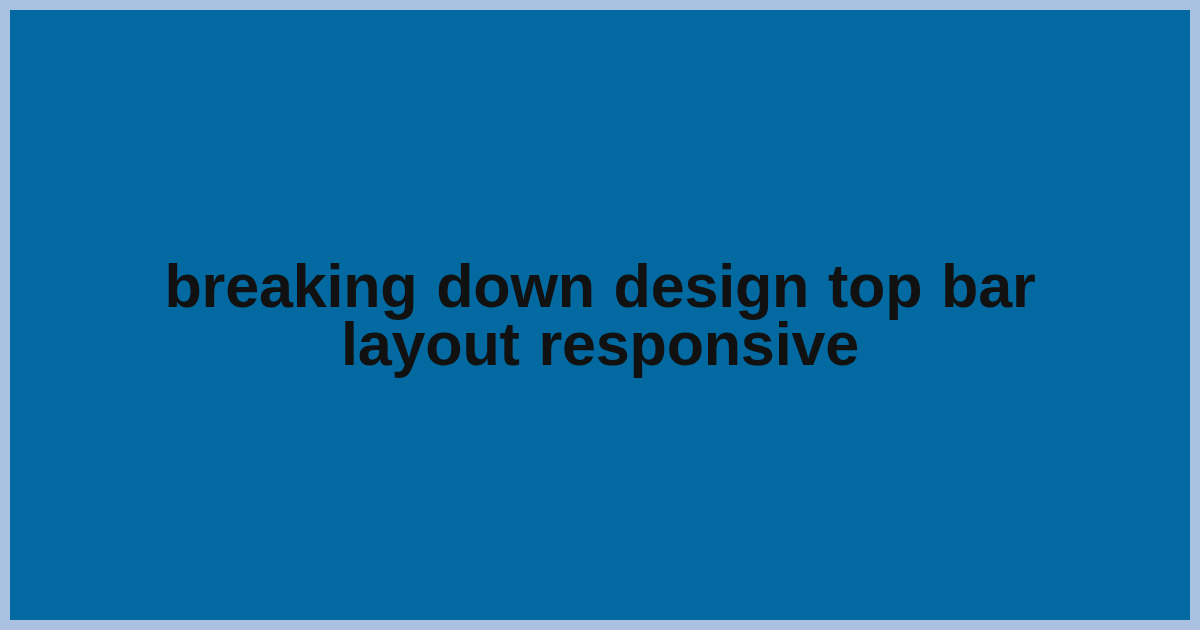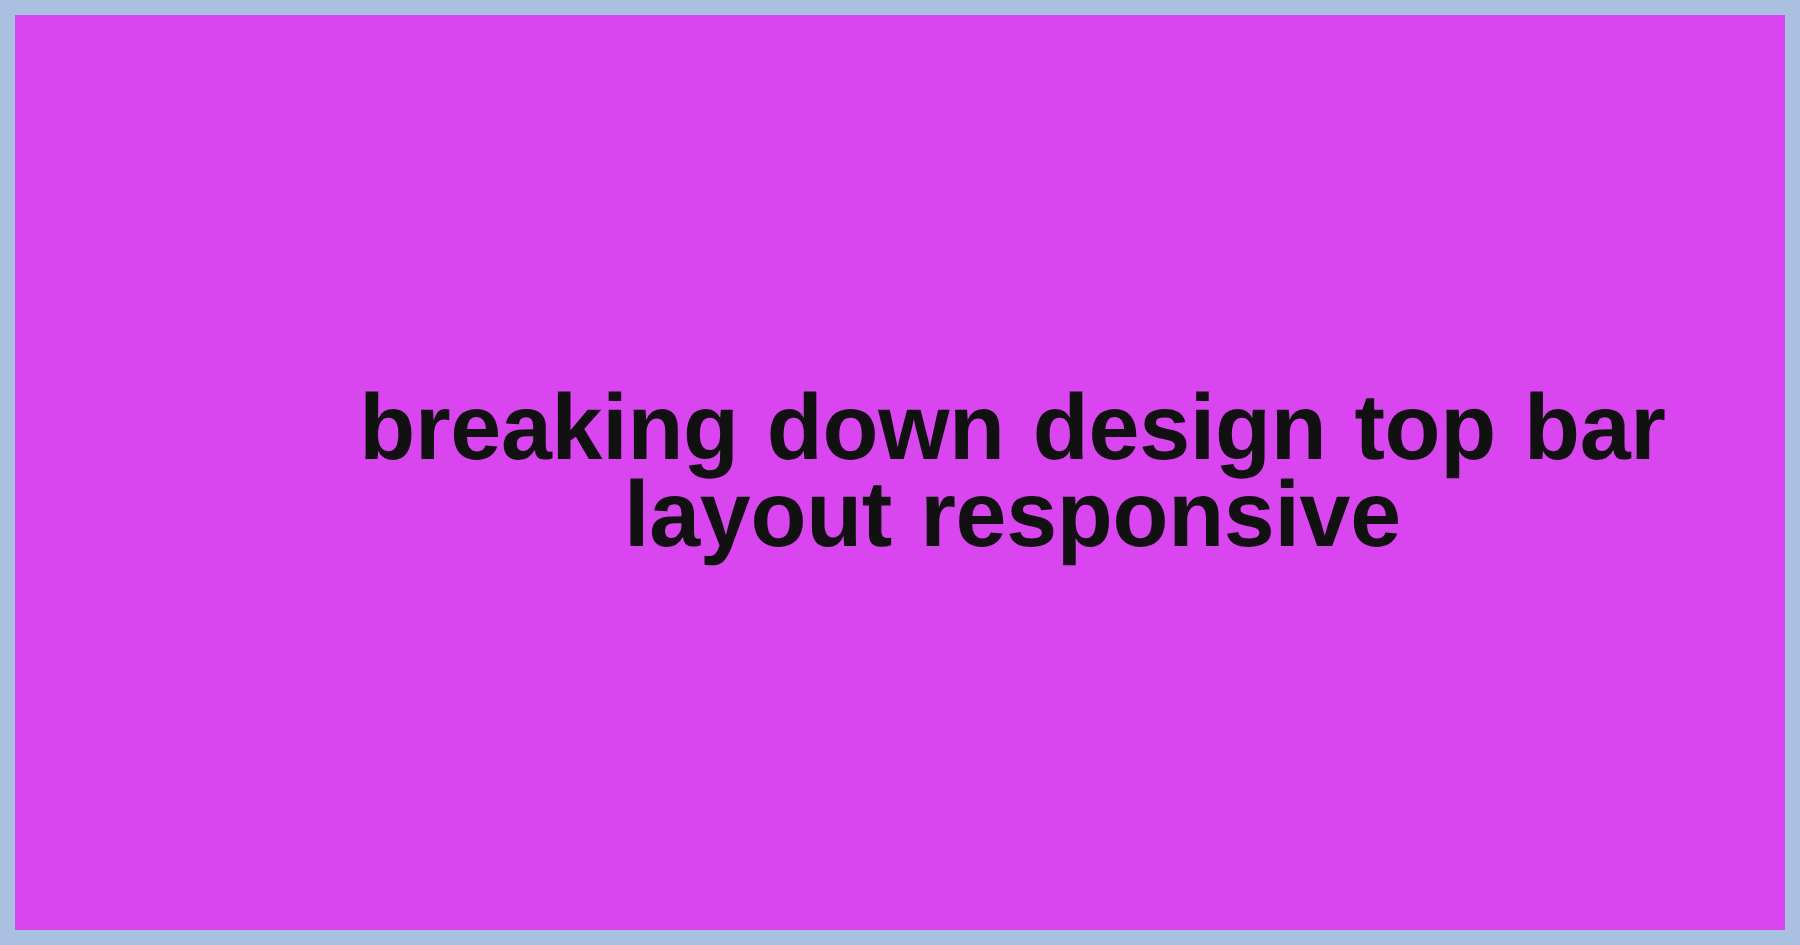--- a/index.html
+++ b/index.html
@@ -57,21 +57,21 @@
     
     transform: scaleX(0.985);
     transform-origin: center center;
   }
 </style>
 </head>
 <body>
 
 <div id="og-card" style="border-color: rgb(169, 192, 225); border-width: 10px; width: 1200px; height: 630px;">
 
-  <div id="og-canvas" style="background: #d946ef; justify-content: flex-end;">
+  <div id="og-canvas" style="background: #0369a1;">
 
     <div id="title-block">
 
       <h1 id="og-title" style="color: rgb(17, 17, 17); font-size: 62px; line-height: 58px; text-align: center;">breaking down design top bar layout responsive</h1>
 
     </div>
 
   </div>
 
 </div>

